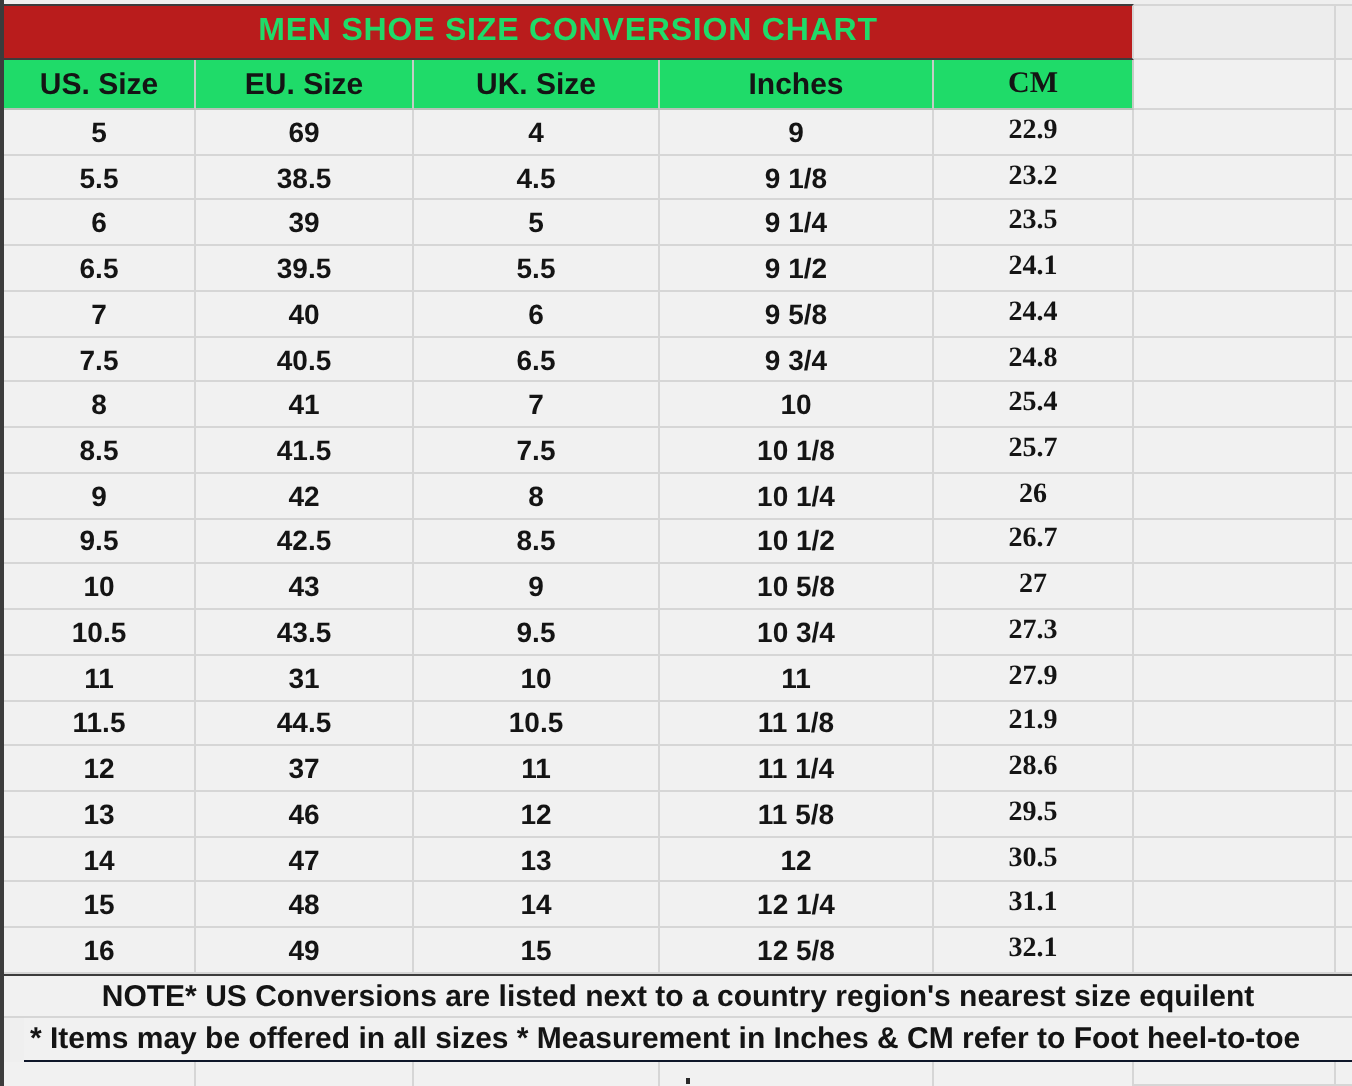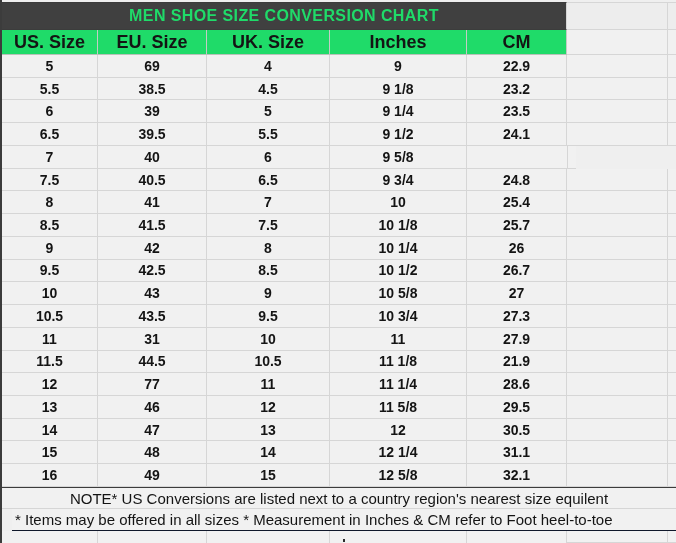--- a/index.html
+++ b/index.html
@@ -22,44 +22,44 @@
     background:#f1f1f1;color:#141414;
     font-weight:bold;font-size:14px;
     overflow:hidden;white-space:nowrap;
   }
   
   .title-row{height:28px;}
   .title-cell{
     width:565px;
     border-top:1px solid #3c3c3c;border-bottom:1px solid #3c3c3c;
     border-right:1px solid #d6d6d6;
-    background:#404040;
+    background:#b91c1c;
     color:var(--accent,#1fdb69);
     font-size:16px;letter-spacing:.4px;
   }
   .title-row .filler{border-top:1px solid #d6d6d6;background:#ededed;}
   
   .header-row{height:25px;}
   .header-cell{
     background:var(--accent,#1fdb69);
-    font-size:18px;
+    font-size:15px;
     border-right:1px solid #c4ccc4;border-bottom:1px solid #b9c1b9;
   }
   
   .data-rows{height:432px;display:flex;flex-direction:column;}
   .data-row{flex:1;display:flex;}
   .data-row .cell{height:100%;}
   .filler{box-sizing:border-box;background:#f1f1f1;
     border-right:1px solid #d6d6d6;border-bottom:1px solid #d6d6d6;}
   .f1{width:101px;} .f2{width:8px;border-right:none;}
   
-  .c0{width:96px;} .c1{width:109px;} .c2{width:123px;text-align:right;} .c3{width:137px;} .c4{width:100px;}
+  .c0{width:96px;} .c1{width:109px;} .c2{width:123px;text-align:right;} .c3{width:137px;} .c4{width:100px;font-family:Liberation Serif, serif;}
   
   .note-row{height:22px;box-sizing:border-box;display:flex;align-items:center;
-    background:#f1f1f1;color:#141414;font-weight:normal;font-size:15px;
+    background:#f1f1f1;color:#141414;font-weight:bold;font-size:15px;
     overflow:hidden;white-space:nowrap;}
   .note-1{justify-content:center;border-top:1px solid #3c3c3c;border-bottom:1px solid #d6d6d6;}
   .note-2{justify-content:flex-start;padding-left:3px;border-bottom:1px solid #0f172a;margin-left:10px;}
   
   .partial-row{height:12px;}
   .partial-row .cell{border-bottom:none;}
   .speck{position:absolute;left:341px;top:539px;width:2px;height:3px;background:#2a2a2a;}
 </style>
 </head>
 <body>
@@ -118,20 +118,21 @@
         <div class="cell c3">9 1/2</div>
         <div class="cell c4">24.1</div>
         <div class="filler f1"></div>
         <div class="filler f2"></div>
       </div>
       <div class="data-row">
         <div class="cell c0">7</div>
         <div class="cell c1">40</div>
         <div class="cell c2">6</div>
         <div class="cell c3">9 5/8</div>
+        <div class="cell c4">24.4</div>
         <div class="filler f1"></div>
         <div class="filler f2"></div>
       </div>
       <div class="data-row">
         <div class="cell c0">7.5</div>
         <div class="cell c1">40.5</div>
         <div class="cell c2">6.5</div>
         <div class="cell c3">9 3/4</div>
         <div class="cell c4">24.8</div>
         <div class="filler f1"></div>
@@ -204,21 +205,21 @@
         <div class="cell c0">11.5</div>
         <div class="cell c1">44.5</div>
         <div class="cell c2">10.5</div>
         <div class="cell c3">11 1/8</div>
         <div class="cell c4">21.9</div>
         <div class="filler f1"></div>
         <div class="filler f2"></div>
       </div>
       <div class="data-row">
         <div class="cell c0">12</div>
-        <div class="cell c1">77</div>
+        <div class="cell c1">37</div>
         <div class="cell c2">11</div>
         <div class="cell c3">11 1/4</div>
         <div class="cell c4">28.6</div>
         <div class="filler f1"></div>
         <div class="filler f2"></div>
       </div>
       <div class="data-row">
         <div class="cell c0">13</div>
         <div class="cell c1">46</div>
         <div class="cell c2">12</div>

